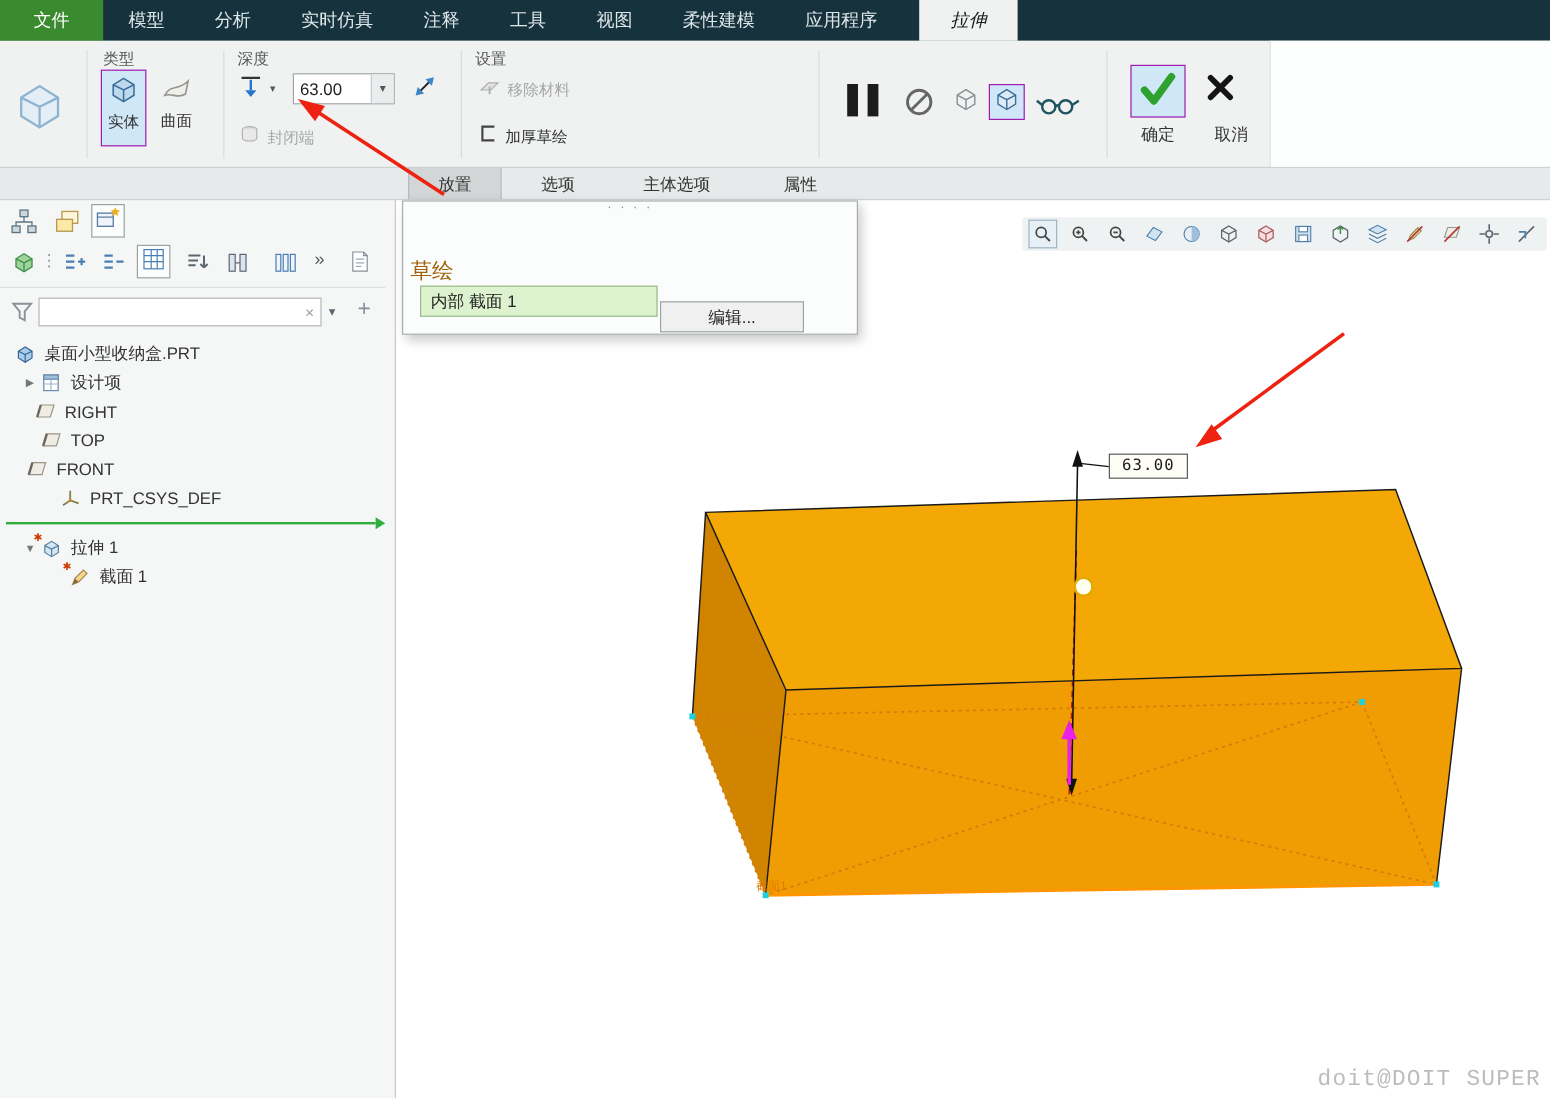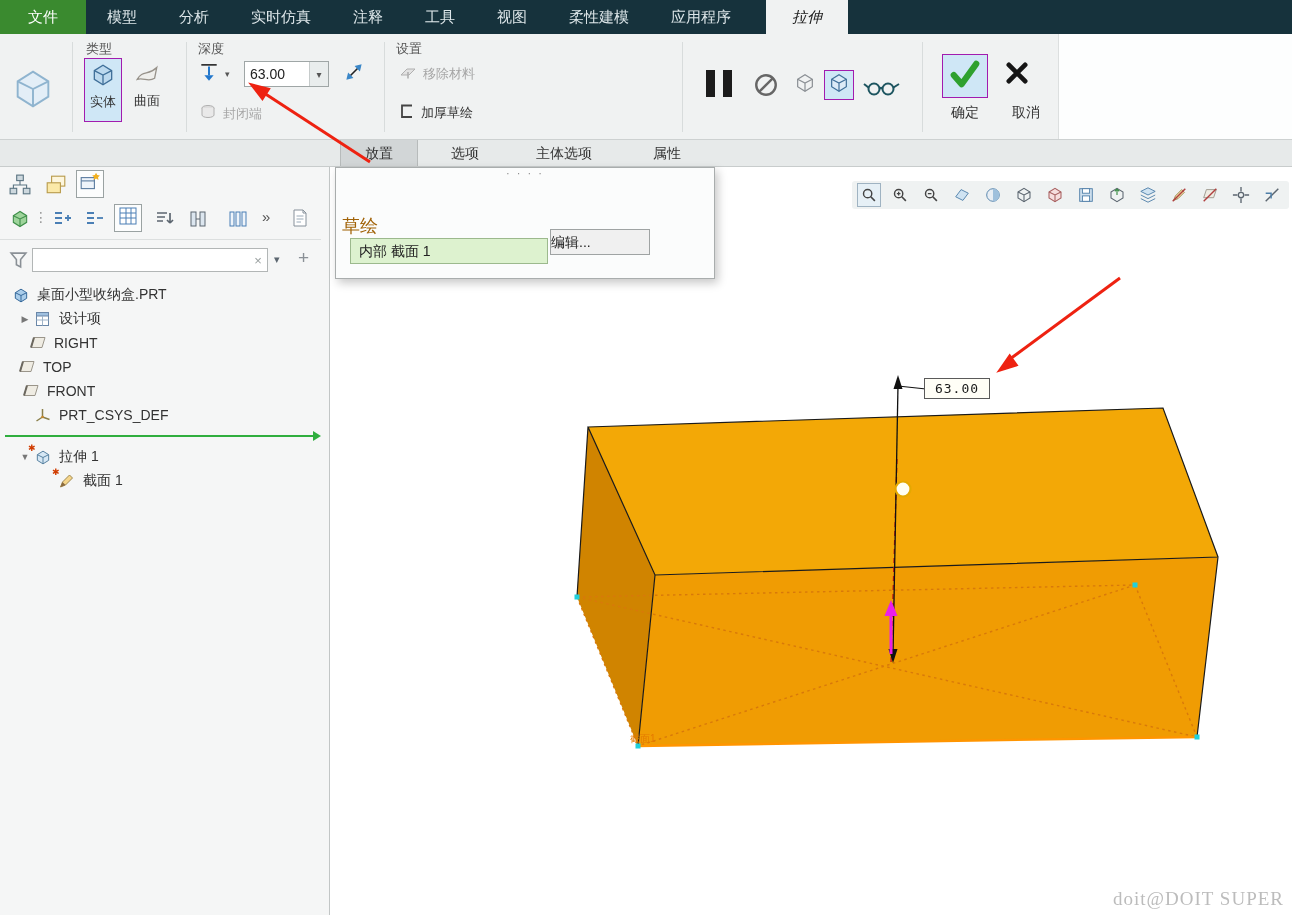--- a/index.html
+++ b/index.html
@@ -24,21 +24,21 @@
 .combo input{border:0;outline:none;width:64px;font-size:14px;padding:0 5px;font-family:inherit;color:#222;background:transparent}
 .drop{width:19px;display:flex;align-items:center;justify-content:center;border-left:1px solid #c6cbcb;background:#e9eded;color:#555;font-size:10px}
 
 .dashtabs{position:absolute;top:140px;left:0;width:1292px;height:27px;background:#e7eaea;border-bottom:1px solid #c8cccc}
 .dtab{position:absolute;top:0;height:26px;line-height:26px;text-align:center;font-size:14px;color:#333}
 .dtab-active{background:#d2d6d7;border-left:1px solid #b7bbbb;border-right:1px solid #b7bbbb}
 
 .panel{position:absolute;top:167px;left:335px;width:380px;height:112px;background:#fbfcfc;border:1px solid #a9adad;box-shadow:3px 4px 9px rgba(0,0,0,.22);z-index:6}
 .grip{position:absolute;top:0;left:0;right:0;text-align:center;color:#8a8a8a;font-size:11px;letter-spacing:2px;line-height:10px}
 .greenfield{position:absolute;left:14px;top:70px;width:198px;height:26px;background:#ddf2cf;border:1px solid #9cb98d;font-size:14px;color:#222;line-height:24px;padding-left:8px}
-.editbtn{position:absolute;left:214px;top:61px;width:100px;height:26px;background:#f0f0f0;border:1px solid #9fa3a3;font-size:14px;color:#222;line-height:24px}
+.editbtn{position:absolute;left:214px;top:83px;width:120px;height:26px;background:#f0f0f0;border:1px solid #9fa3a3;font-size:14px;color:#222;text-align:center;line-height:24px}
 
 .nav{position:absolute;top:167px;left:0;width:330px;height:748px;background:#f5f6f6;border-right:1px solid #c2c6c6}
 .nico{display:inline-flex;align-items:center;justify-content:center;width:24px;height:24px}
 .boxed{border:1px solid #9aa2a2;background:#fcfdfd;width:28px;height:28px}
 .navsep{position:absolute;left:0;right:8px;height:1px;background:#dcdfdf}
 .treelist{position:absolute;top:116px;left:0;right:2px}
 .tree-row{display:flex;align-items:center;height:24px;font-size:14px;color:#333;white-space:nowrap}
 .exp{width:18px;font-size:9px;color:#777;text-align:center;flex:none}
 .ticon{position:relative;width:19px;height:16px;margin-right:6px;flex:none}
 .mod{position:absolute;top:-6px;left:-6px;font-size:9px;color:#d03c00}
@@ -48,21 +48,21 @@
 .filterwrap{position:absolute;left:32px;top:81px;width:236px;height:24px;border:1px solid #b2b6b6;background:#fff;display:flex;align-items:center}
 .filterwrap input{flex:1;border:0;outline:none;font-size:13px;padding:0 4px;font-family:inherit;background:transparent}
 .clearx{width:18px;text-align:center;color:#9aa0a0;font-size:13px}
 
 .gfx{position:absolute;top:167px;left:330px;width:962px;height:748px;background:#fff}
 .gtb{position:absolute;top:14px;left:522px;height:28px;display:flex;gap:7px;align-items:center;background:#eff2f2;border-radius:3px;padding:0 5px}
 .gico{width:24px;height:24px;display:flex;align-items:center;justify-content:center}
 .gico-pressed{border:1px solid #9fb3c2;background:#e6f0f6}
 .dimlabel{position:absolute;left:594px;top:211px;width:66px;height:21px;border:1px solid #5a5a5a;background:#fffef6;font-family:"DejaVu Sans Mono",monospace;font-size:13px;line-height:19px;text-align:center;color:#1a1a1a;letter-spacing:1px;z-index:3}
 .sketchtag{position:absolute;left:300px;top:565px;font-size:10px;color:#e57a00;z-index:3}
-.watermark{position:absolute;right:8px;bottom:5px;font-family:Liberation Serif, serif;font-size:19px;color:#bcbcbc;letter-spacing:1px;z-index:3}
+.watermark{position:absolute;right:8px;bottom:5px;font-family:Liberation Mono, monospace;font-size:19px;color:#bcbcbc;letter-spacing:1px;z-index:3}
 .annot{position:absolute;top:0;left:0;z-index:50;pointer-events:none}
 </style>
 </head>
 <body>
 
 <div class="menubar">
   <div class="mtab mtab-file">文件</div>
   <div class="mtab">模型</div>
   <div class="mtab">分析</div>
   <div class="mtab">实时仿真</div>
@@ -328,37 +328,37 @@
       <span>设计项</span>
     </div>
     <div class="tree-row" style="padding-left:11px">
       <span class="exp"></span>
       <span class="ticon"><svg width="18" height="15" viewBox="0 0 18 14">
             <path d="M5 2 H16 L13 12 H2 Z" fill="#efece3" stroke="#9a958a"></path>
             <path d="M5 2 L2 12" stroke="#6b675e" stroke-width="2"></path>
           </svg></span>
       <span>RIGHT</span>
     </div>
-    <div class="tree-row" style="">
+    <div class="tree-row" style="padding-left:16px">
       <span class="exp"></span>
       <span class="ticon"><svg width="18" height="15" viewBox="0 0 18 14">
             <path d="M5 2 H16 L13 12 H2 Z" fill="#efece3" stroke="#9a958a"></path>
             <path d="M5 2 L2 12" stroke="#6b675e" stroke-width="2"></path>
           </svg></span>
       <span>TOP</span>
     </div>
     <div class="tree-row" style="padding-left:4px">
       <span class="exp"></span>
       <span class="ticon"><svg width="18" height="15" viewBox="0 0 18 14">
             <path d="M5 2 H16 L13 12 H2 Z" fill="#efece3" stroke="#9a958a"></path>
             <path d="M5 2 L2 12" stroke="#6b675e" stroke-width="2"></path>
           </svg></span>
       <span>FRONT</span>
     </div>
-    <div class="tree-row" style="padding-left:16px">
+    <div class="tree-row" style="padding-left:32px">
       <span class="exp"></span>
       <span class="ticon"><svg width="17" height="16" viewBox="0 0 16 16">
             <path d="M8 2 V10 M8 10 L2 14 M8 10 L15 12.5" stroke="#8a7f4a" stroke-width="1.5" fill="none"></path>
             <circle cx="8" cy="10" r="1.3" fill="#c8882a"></circle>
           </svg></span>
       <span>PRT_CSYS_DEF</span>
     </div>
     <div class="ins">
       <div class="insline"></div>
       <div class="instip"></div>

